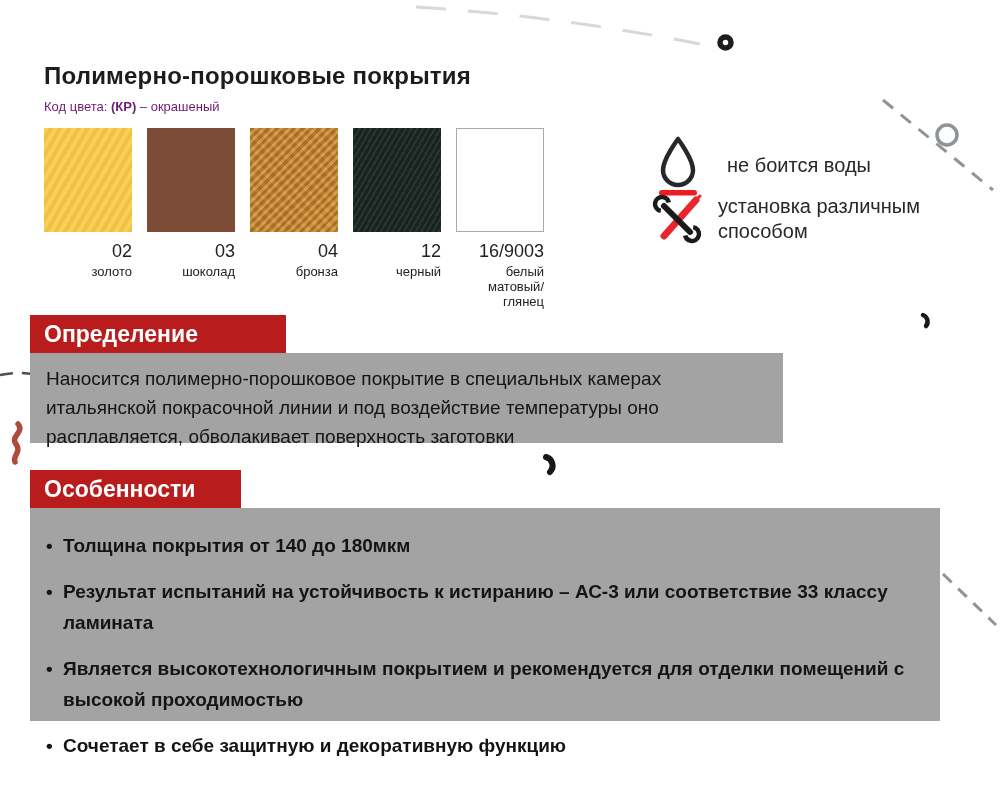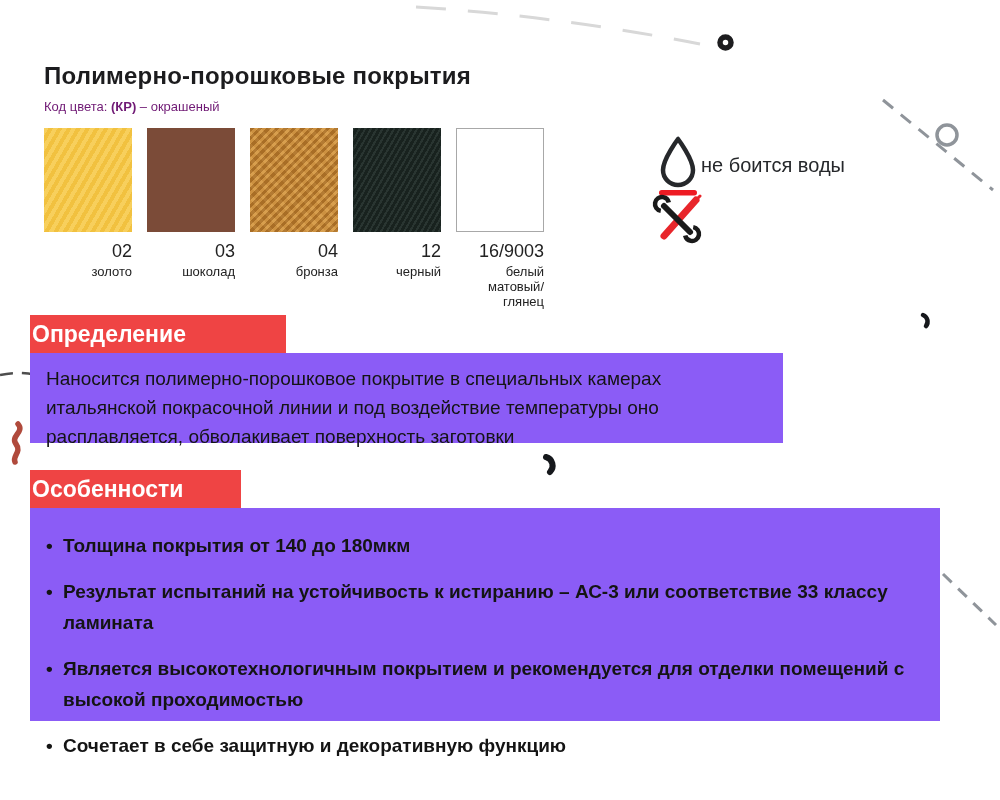--- a/index.html
+++ b/index.html
@@ -21,31 +21,31 @@
       repeating-linear-gradient(45deg, rgba(150,95,30,.18) 0 5px, rgba(255,220,150,.14) 5px 9px);}
   .swatch-color.gold-texture{background-image:
       repeating-linear-gradient(120deg, rgba(255,235,170,.25) 0 4px, rgba(210,150,40,.10) 4px 8px);}
   .swatch-color.dark-texture{background-image:
       repeating-linear-gradient(120deg, rgba(255,255,255,.05) 0 2px, rgba(0,0,0,.2) 2px 5px);}
   .swatch-code{margin-top:9px;font-size:18px;color:#222;}
   .swatch-name{margin-top:2px;font-size:13px;line-height:15px;color:#222;}
 
   
   .benefit{position:absolute;display:flex;align-items:center;}
-  .benefit-1{left:655px;top:134px;}
+  .benefit-1{left:655px;top:134px;gap:26px;}
   .benefit-2{left:652px;top:194px;gap:16px;}
   .benefit-label{font-size:20px;color:#26282b;}
   .benefit-2 .benefit-label{width:240px;line-height:25px;}
 
   
-  .banner{position:absolute;height:38px;background:#ef4444;color:#ffffff;
-          font-size:23px;font-weight:bold;line-height:38px;padding-left:2px;box-sizing:border-box;}
+  .banner{position:absolute;height:38px;background:#b91c1c;color:#ffffff;
+          font-size:23px;font-weight:bold;line-height:38px;padding-left:14px;box-sizing:border-box;}
   .banner-definition{left:30px;top:315px;width:256px;}
   .banner-features{left:30px;top:470px;width:211px;}
-  .panel{position:absolute;background:#8b5cf6;box-sizing:border-box;}
+  .panel{position:absolute;background:#a3a3a3;box-sizing:border-box;}
   .panel-definition{left:30px;top:353px;width:753px;height:90px;padding:11px 16px;
                     font-size:19px;line-height:29px;color:#141414;}
   .panel-features{left:30px;top:508px;width:910px;height:213px;padding:8px 16px;}
   .feature-list{list-style:none;margin:0;padding:0;}
   .feature-list li{position:relative;margin-top:14px;margin-bottom:15px;padding-left:17px;
                    font-size:19px;font-weight:bold;line-height:31px;color:#141414;}
   .feature-list li::before{content:"\2022";position:absolute;left:0;top:0;}
 
   
   .deco{position:absolute;pointer-events:none;}
@@ -120,20 +120,21 @@
     <div class="benefit-label">не боится воды</div>
   </div>
   <div class="benefit benefit-2">
     <svg width="50" height="50" viewBox="0 0 50 50">
       <line x1="44" y1="6" x2="12" y2="42" stroke="#e8262b" stroke-width="7" stroke-linecap="round"></line>
       <line x1="48" y1="2" x2="43" y2="7" stroke="#e8262b" stroke-width="3" stroke-linecap="round"></line>
       <line x1="12" y1="12" x2="38" y2="38" stroke="#1a1a1a" stroke-width="6" stroke-linecap="round"></line>
       <circle cx="10" cy="10" r="7" fill="none" stroke="#1a1a1a" stroke-width="4.5" stroke-dasharray="30 14" transform="rotate(100 10 10)"></circle>
       <circle cx="40" cy="40" r="7" fill="none" stroke="#1a1a1a" stroke-width="4.5" stroke-dasharray="30 14" transform="rotate(-80 40 40)"></circle>
     </svg>
+    <div class="benefit-label">установка различным способом</div>
   </div>
 
   <div class="banner banner-definition">Определение</div>
   <div class="panel panel-definition">Наносится полимерно-порошковое покрытие в специальных камерах итальянской покрасочной линии и под воздействие температуры оно расплавляется, обволакивает поверхность заготовки</div>
 
   <div class="banner banner-features">Особенности</div>
   <div class="panel panel-features">
     <ul class="feature-list">
       <li>Толщина покрытия от 140 до 180мкм</li>
       <li>Результат испытаний на устойчивость к истиранию – АС-3 или соответствие 33 классу ламината</li>

